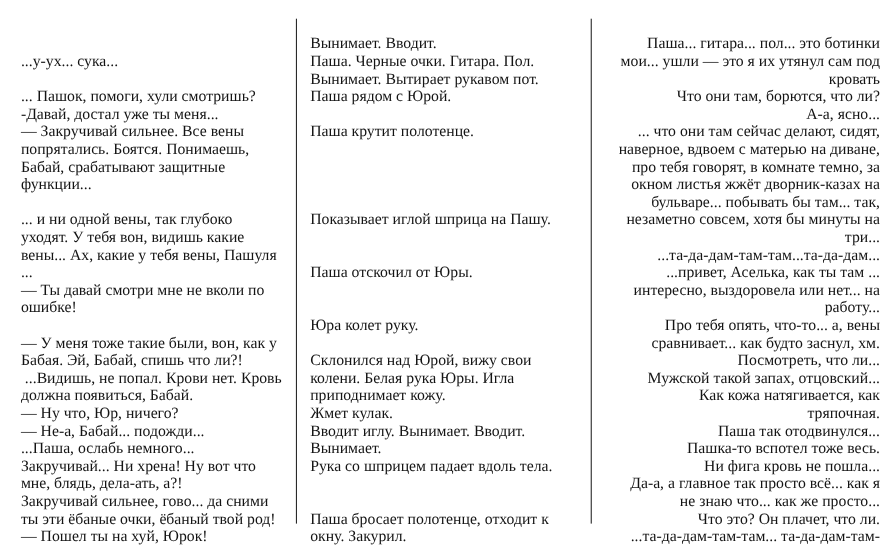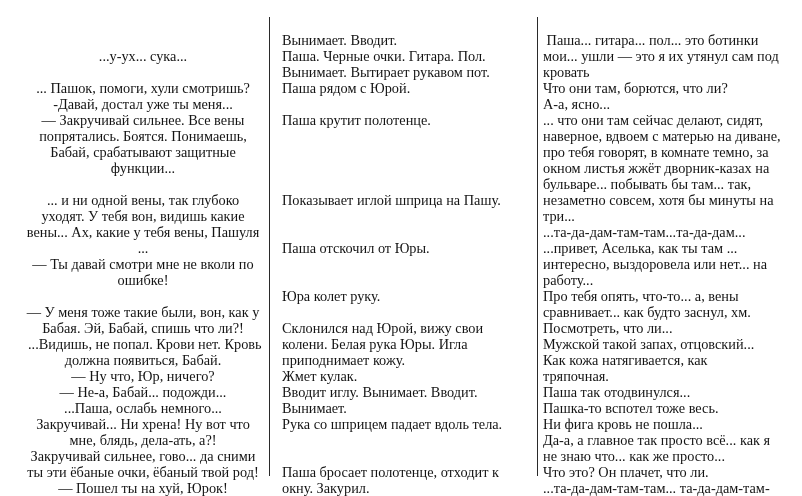--- a/index.html
+++ b/index.html
@@ -18,23 +18,23 @@
   .col {
     position: absolute;
     top: 9px;
     white-space: pre;
     font-size: 14.3px;
     line-height: 16px;
     color: #141414;
     letter-spacing: 0;
     margin-top: 23px;
   }
-  .col-left   { left: 19px;  width: 248px; text-align: center; }
+  .col-left   { left: 19px;  width: 248px; }
   .col-middle { left: 282px; width: 253px; }
-  .col-right  { left: 543px; width: 257px; }
+  .col-right  { left: 543px; width: 257px; text-align: right; }
   .divider {
     position: absolute;
     top: 17px;
     width: 1px;
     height: 459px;
     background: #2a2a2a;
   }
   .divider-left  { left: 269px; }
   .divider-right { left: 537px; }
 </style>

